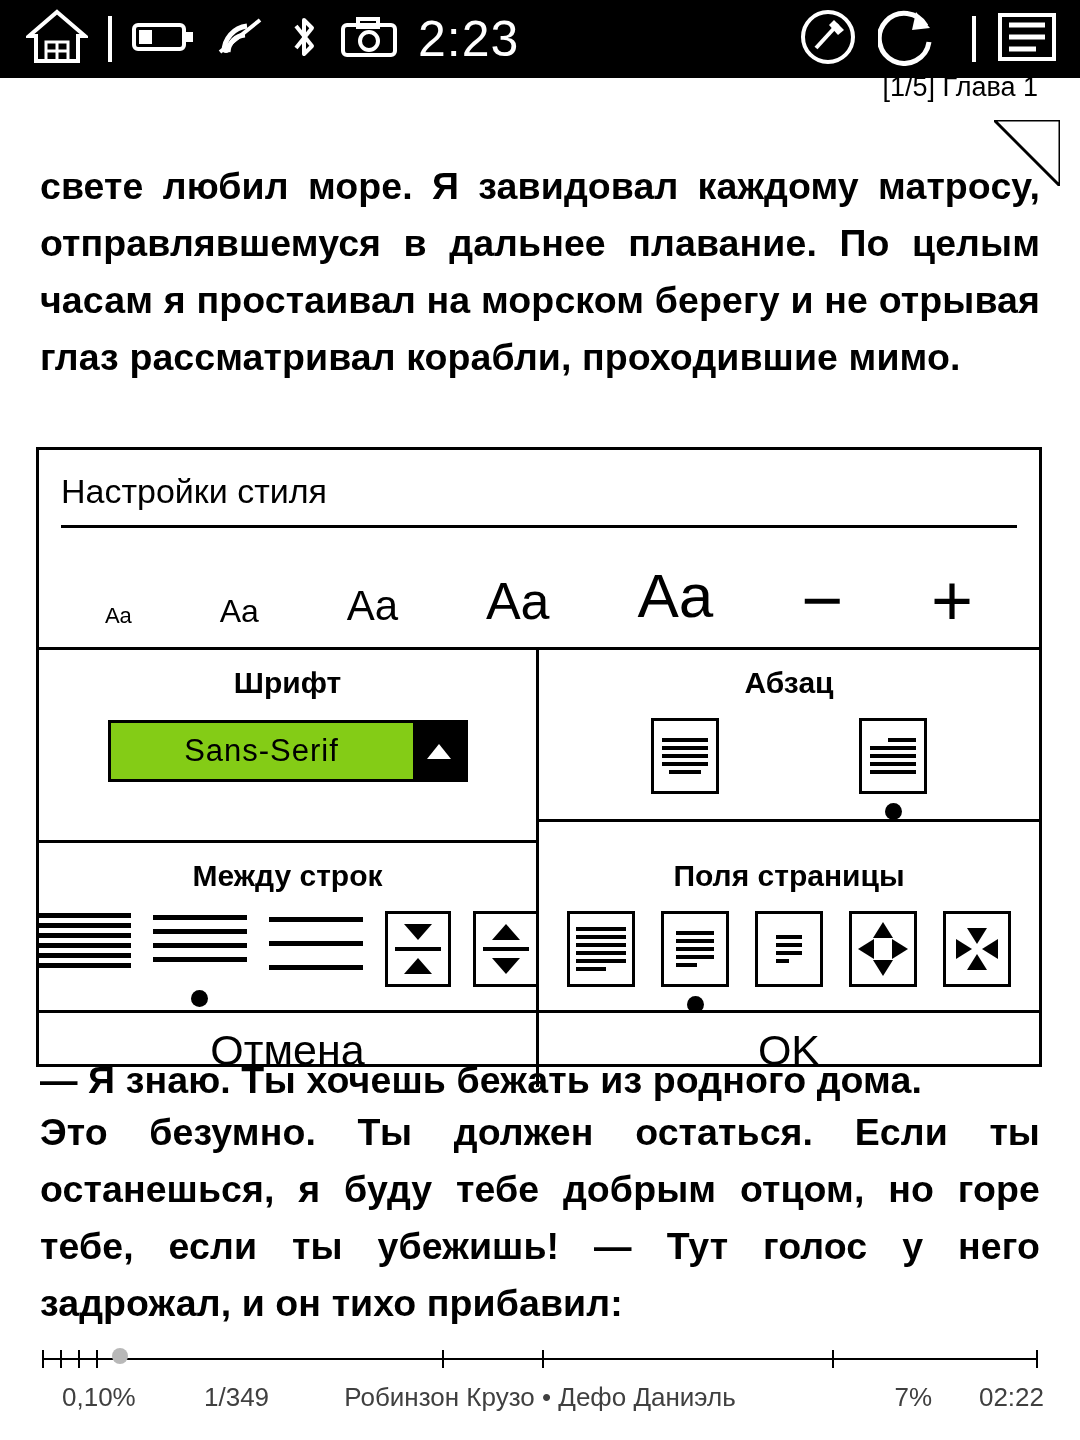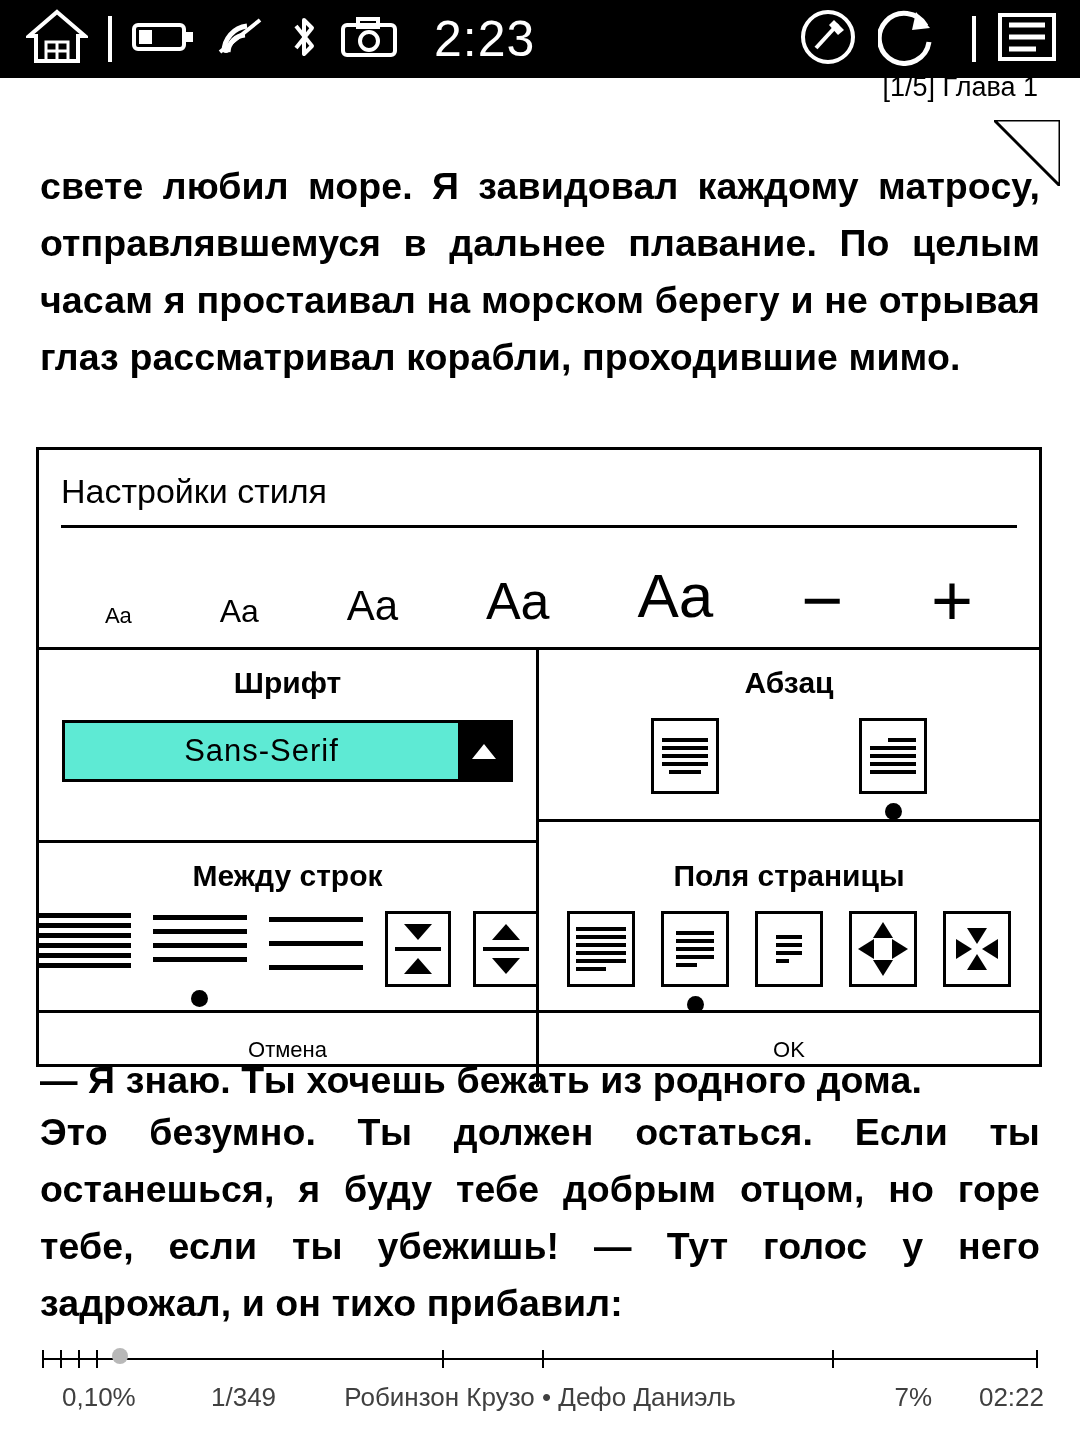--- a/index.html
+++ b/index.html
@@ -25,21 +25,21 @@
     display: flex; align-items: center;
   }
   .sb-left { display: flex; align-items: center; padding-left: 26px; }
   .sb-mid  { display: flex; align-items: center; flex: 1; }
   .sb-right{ display: flex; align-items: center; padding-right: 22px; }
   .sb-sep {
     width: 4px; height: 46px; background: #ffffff;
     margin: 0 20px;
   }
   .sb-clock {
-    font-size: 50px; letter-spacing: 1px; margin-left: 36px;
+    font-size: 50px; letter-spacing: 1px; margin-left: 20px;
     font-family: "Liberation Sans", sans-serif;
   }
   .ico { display: inline-block; }
 
   
   .chapter-label {
     position: absolute; top: 72px; right: 42px;
     font-size: 27px; color: #000;
   }
 
@@ -98,24 +98,24 @@
   }
   .cell:last-child { border-right: none; }
   .cell-head {
     text-align: center; font-weight: bold; font-size: 30px;
     padding-top: 16px; color: #000;
   }
 
   
   .dropdown {
     margin: 20px auto 0 auto;
-    width: 451px; height: 62px;
+    width: 360px; height: 62px;
     border: 3px solid #000;
     display: flex; align-items: center;
-    position: relative; background: #5eead4;
+    position: relative; background: #84cc16;
   }
   .dd-value {
     flex: 1; text-align: center; font-size: 31px;
     letter-spacing: 1px; color: #000;
   }
   .dd-arrow {
     width: 52px; height: 56px; background: #000;
     display: flex; align-items: center; justify-content: center;
     margin-right: 0;
   }
@@ -165,42 +165,42 @@
 
   .arrowbox {
     width: 68px; height: 76px; border: 3px solid #000;
     position: relative;
   }
 
   
   .dlg-buttons { display: flex; height: 74px; }
   .dlg-btn {
     width: 50%; display: flex; align-items: center; justify-content: center;
-    font-size: 22px; color: #000;
+    font-size: 43px; color: #000;
   }
   .dlg-btn.left { border-right: 3px solid #000; }
 
   
   .progressline {
     position: absolute; left: 42px; right: 42px; top: 1358px;
     height: 2px; background: #000;
   }
   .tick {
     position: absolute; top: -8px; width: 2px; height: 18px; background: #000;
   }
   .pmarker {
     position: absolute; top: -10px; width: 16px; height: 16px;
     border-radius: 50%; background: #b8b8b8;
   }
   .footer {
     position: absolute; left: 0; top: 1382px; width: 1080px;
     display: flex; align-items: center; font-size: 26px; color: #404040;
   }
   .f-pct { position: absolute; left: 62px; }
-  .f-page { position: absolute; left: 211px; }
+  .f-page { position: absolute; left: 204px; }
   .f-title { width: 100%; text-align: center; }
   .f-bat { position: absolute; right: 148px; }
   .f-time { position: absolute; right: 36px; }
 </style>
 </head>
 <body>
 
 <div id="screen">
 
   <div class="statusbar">

